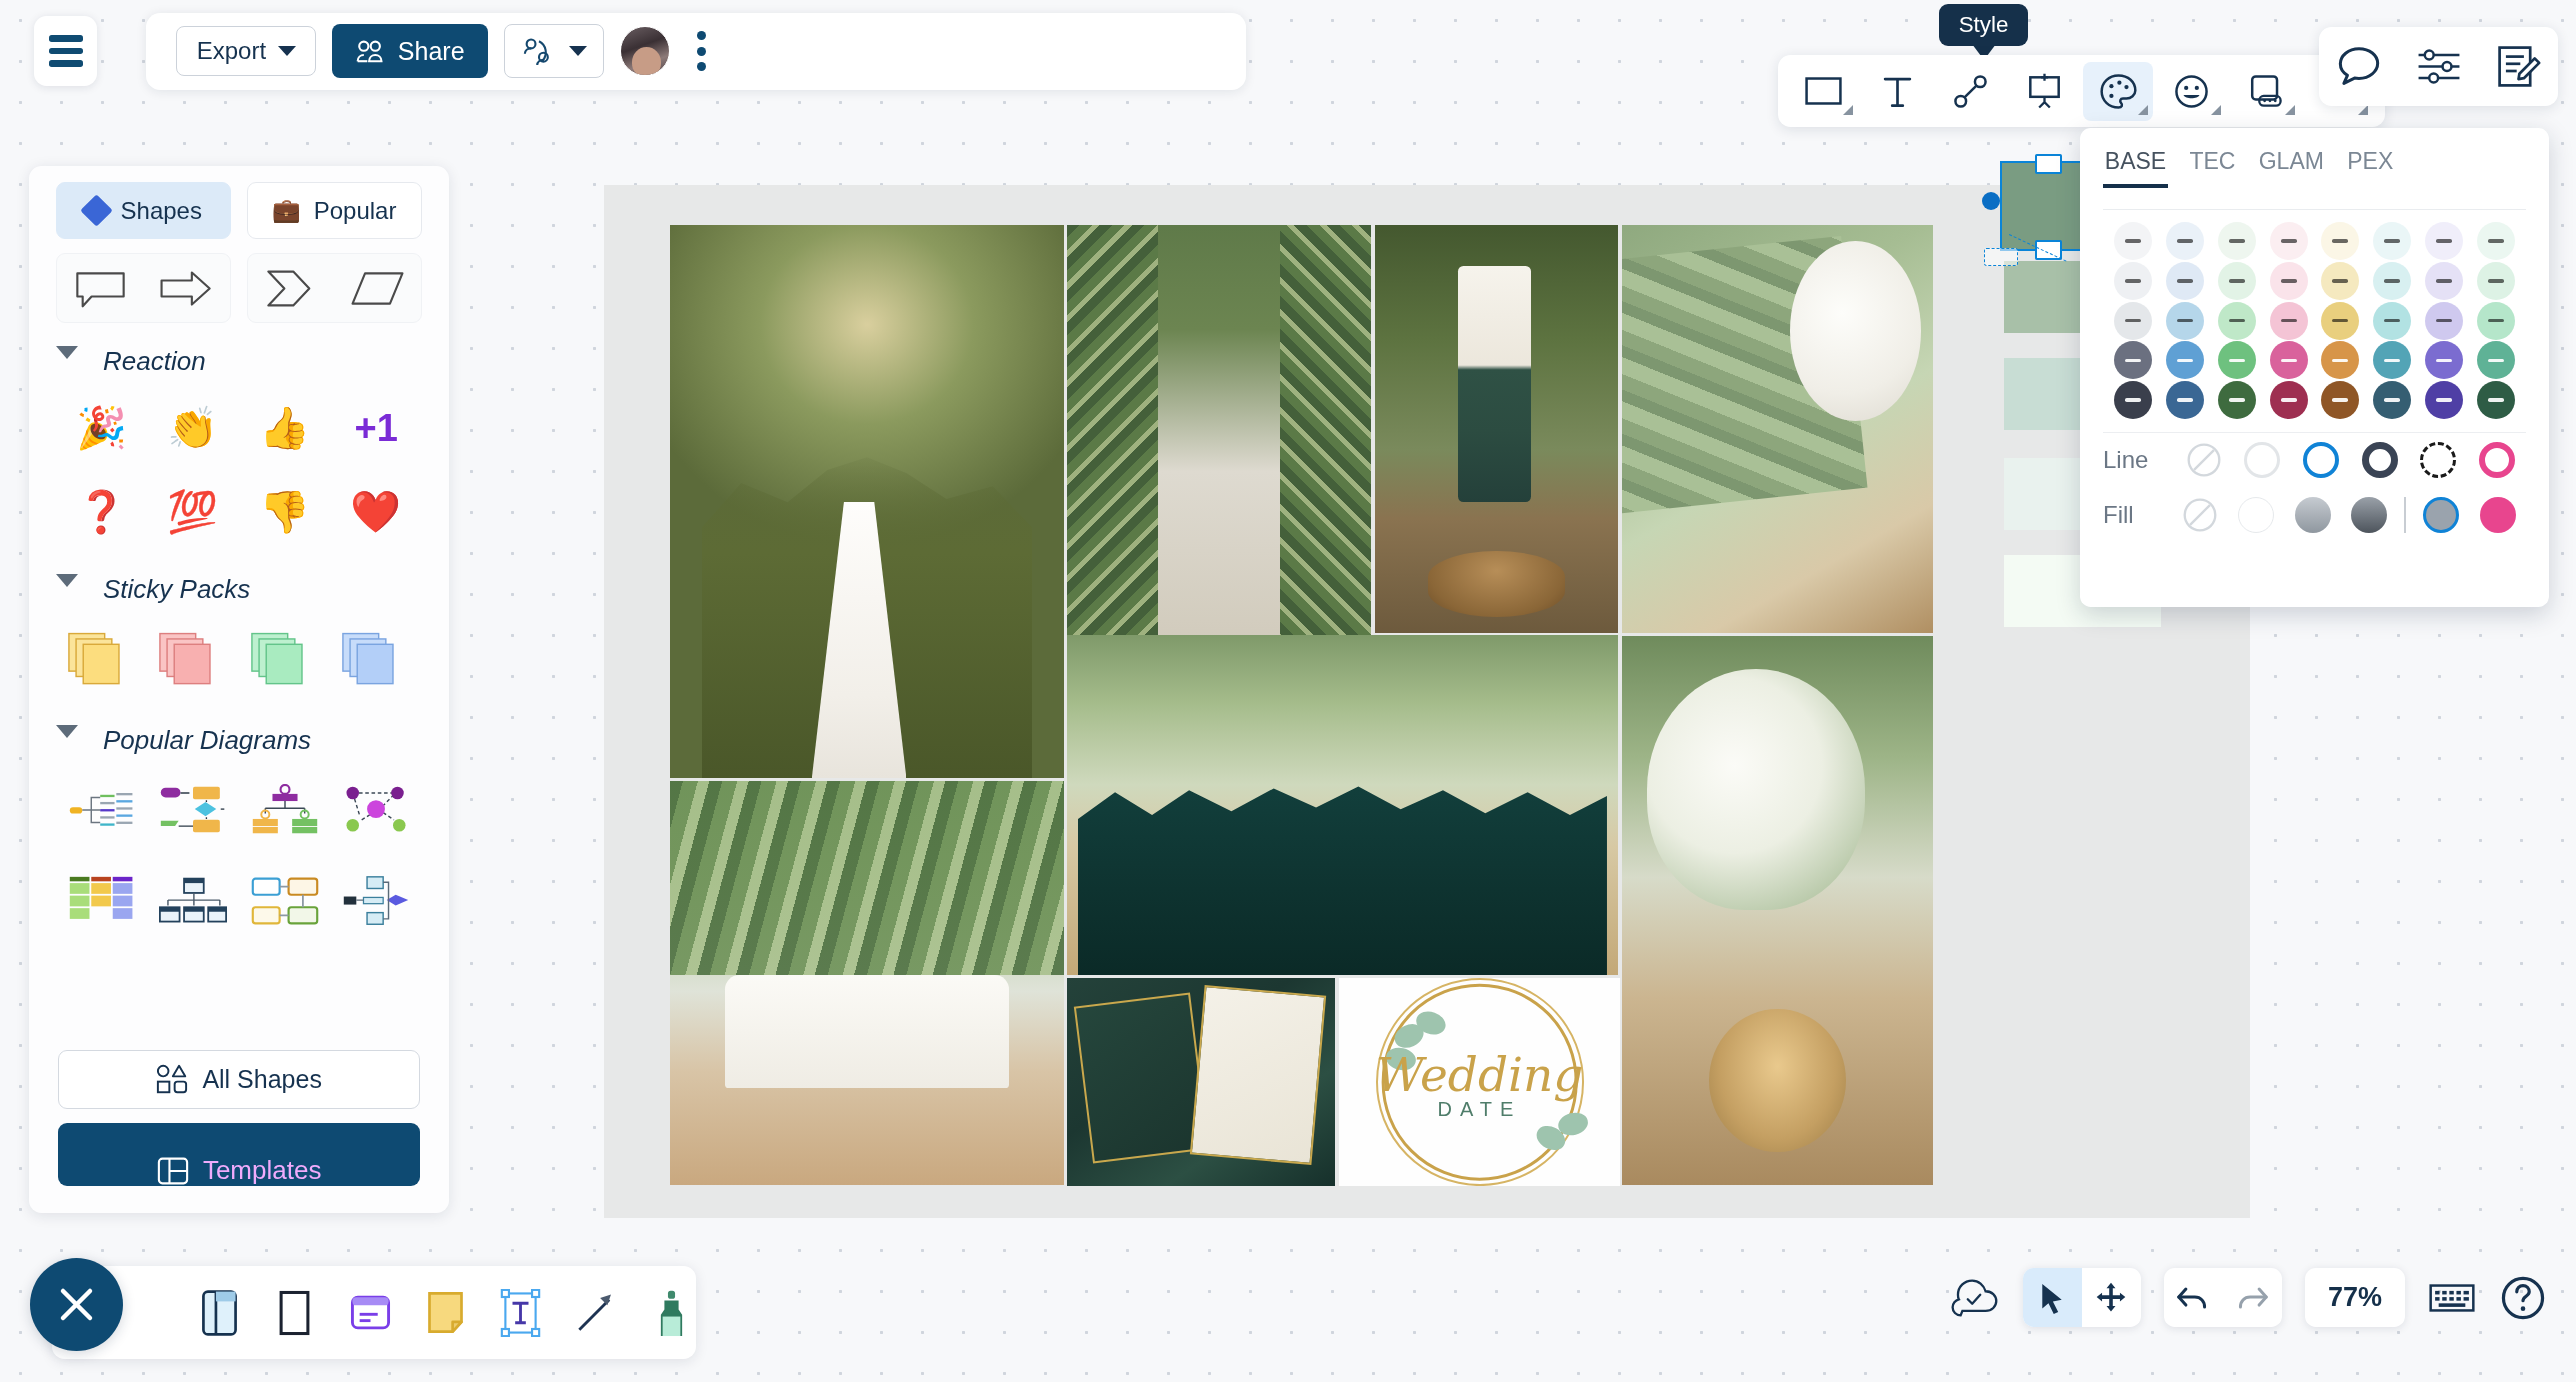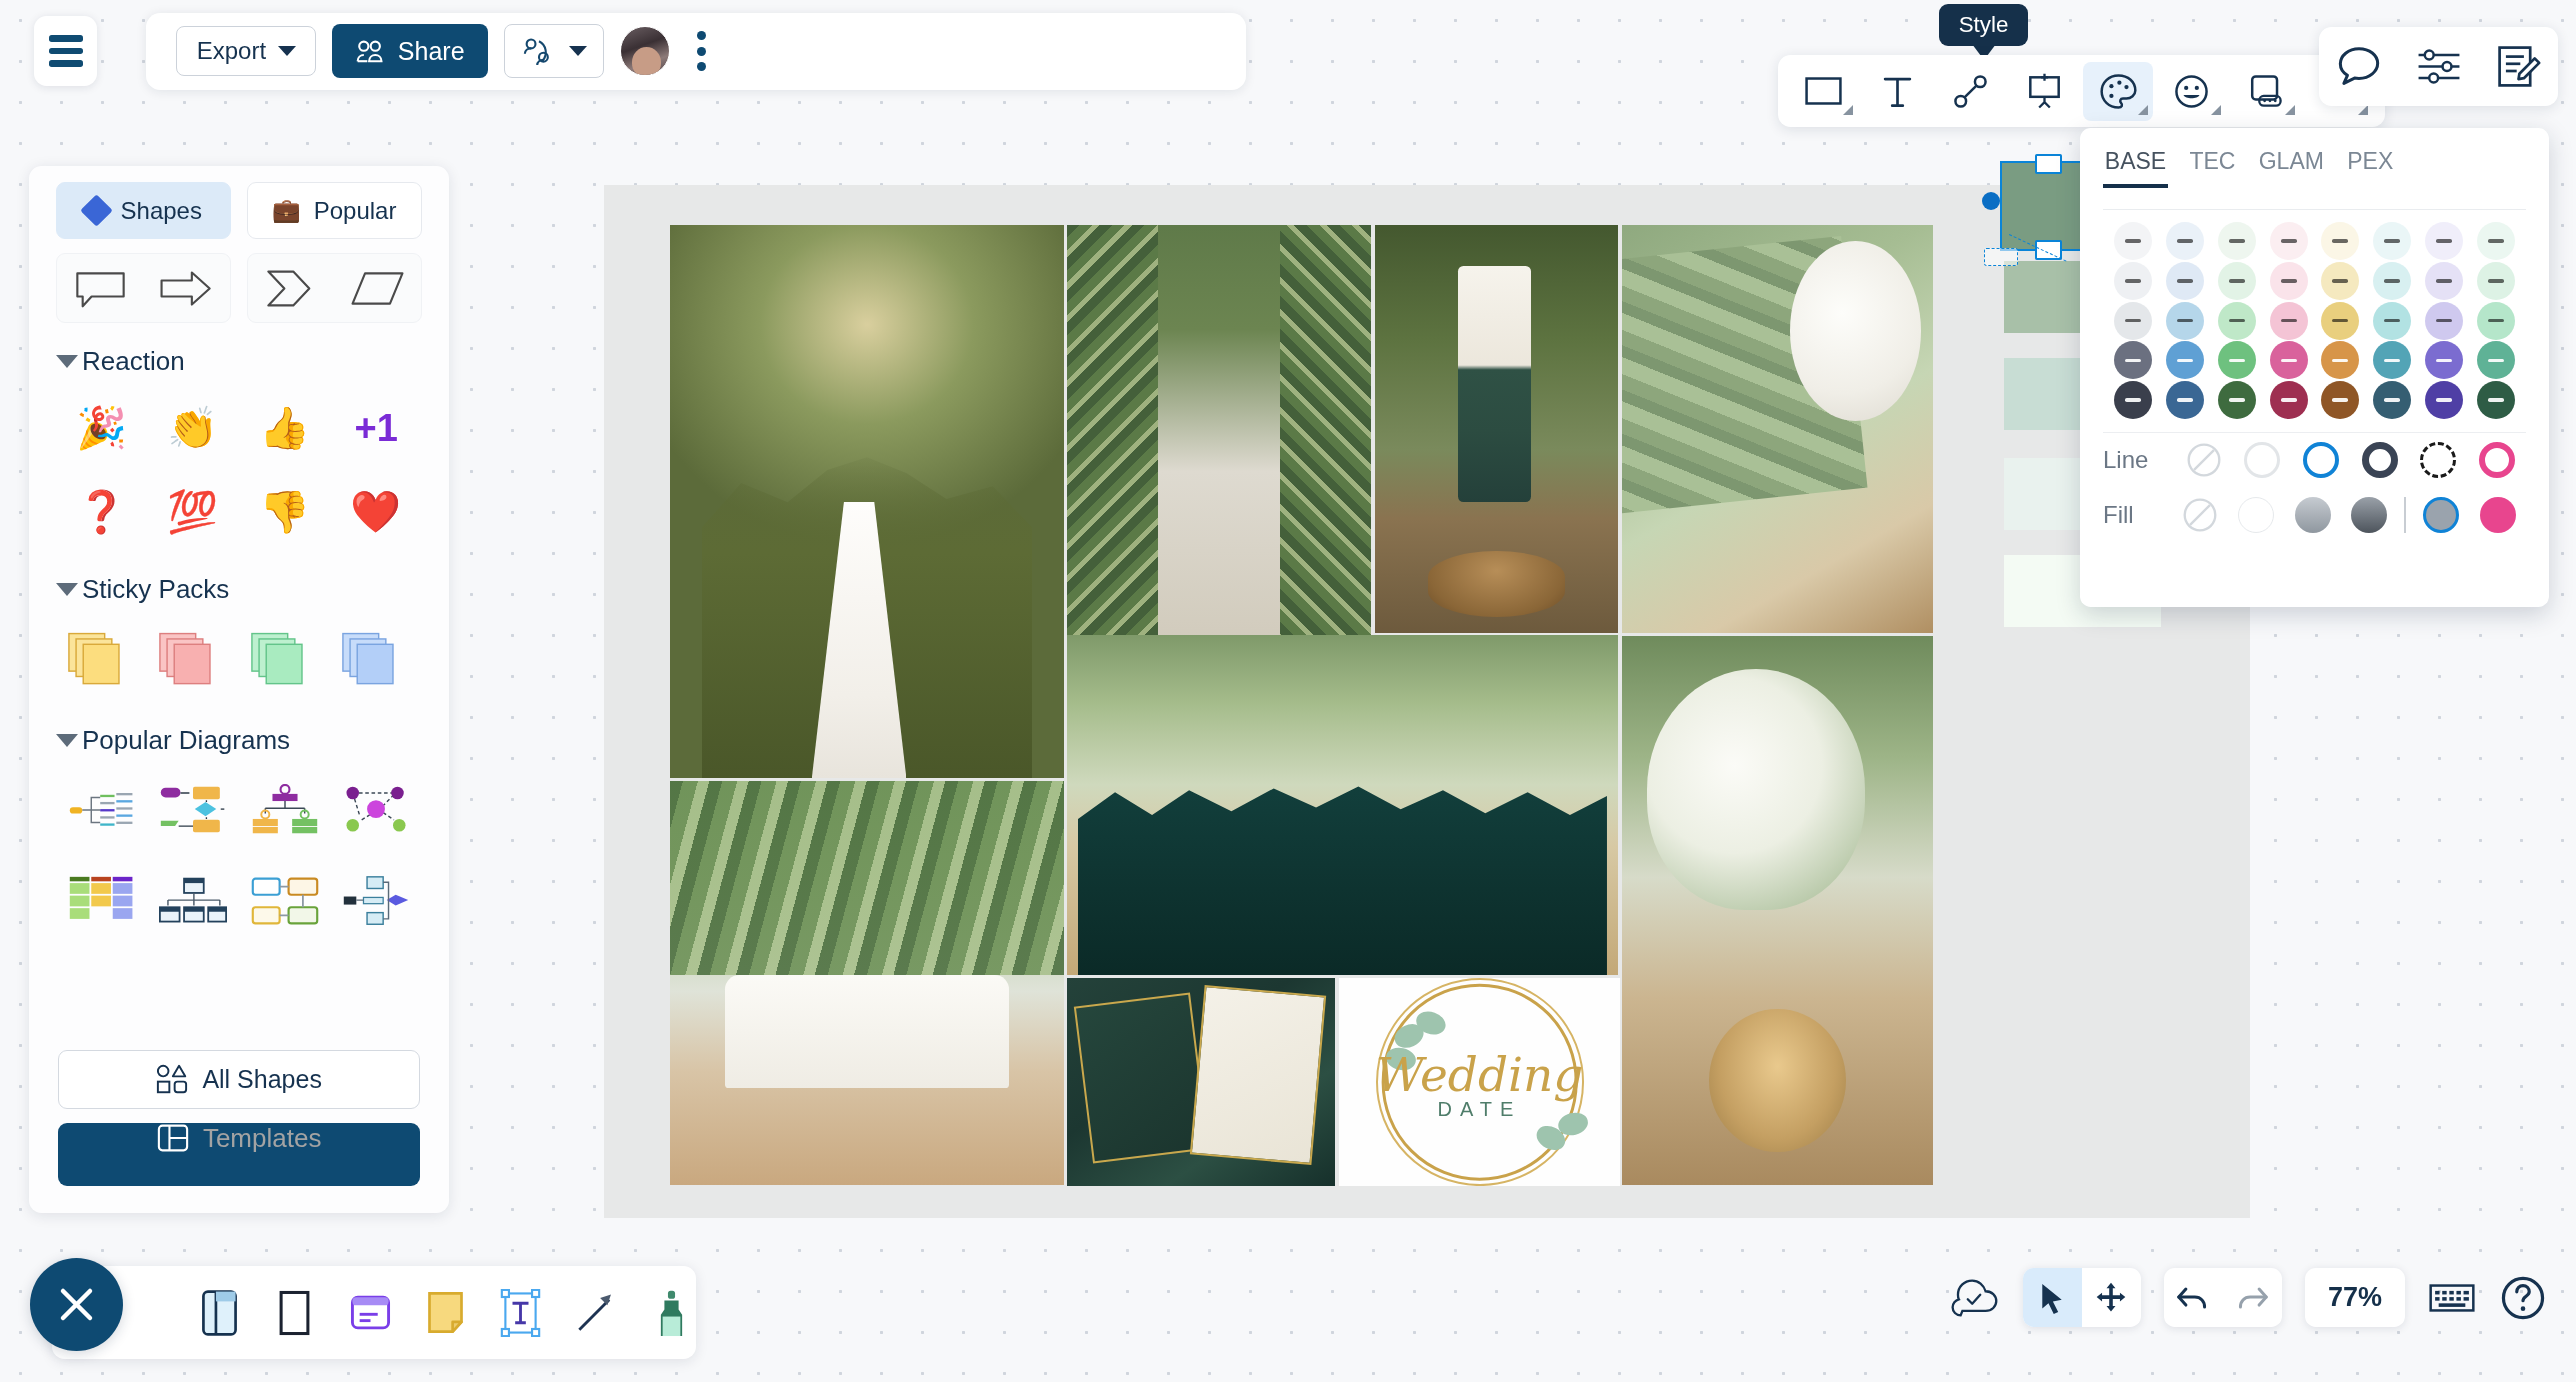--- a/index.html
+++ b/index.html
@@ -121,44 +121,45 @@
   .shape-card {
     flex: 1; height: 70px; border-radius: 9px; background: #fafbfc;
     border: 0.9px solid #f0f2f5;
     display: flex; align-items: center; justify-content: space-around;
     cursor: pointer;
   }
   .shape-card svg { display: block; }
 
   .section { padding: 23px 27px 0 27px; }
   .section-head {
-    display: flex; align-items: center; gap: 4px; cursor: pointer;
+    display: flex; gap: 25px; cursor: pointer;
     margin-bottom: 12.5px;
+    font-style: italic;
   }
   .tri { width:0;height:0;border-left:11.6px solid transparent;border-right:11.6px solid transparent;border-top:13.4px solid #5d6b7a;}
   .section-title { font-size: 26px; color: #16324f; }
   .icon-grid { display: grid; grid-template-columns: repeat(4,1fr); row-gap: 7.2px; }
   .icon-cell {
     height: 77px; display:flex;align-items:center;justify-content:center;
     cursor:pointer; font-size: 41px; line-height: 1;
   }
   .dgm-cell { height: 84px; display:flex;align-items:center;justify-content:center;cursor:pointer;}
   .sticky-cell { height: 84px; display:flex;align-items:center;justify-content:center;cursor:pointer;}
 
   .panel-bottom { margin-top: auto; padding: 0 29px 27px 29px; }
   .btn-outline {
     width: 100%; height: 59px; border-radius: 9px; background: #fff;
     border: 0.9px solid #d4d9e0; color: #16324f; font-size: 25px;
     display: flex; align-items: center; justify-content: center; gap: 14.3px;
     cursor: pointer; margin-bottom: 14.3px;
   }
   .btn-primary {
     width: 100%; height: 63px; border-radius: 9px; background: #0e4a72;
-    border: none; color: #a3a3a3; font-size: 26px;
-    display: flex; align-items: flex-start; justify-content: center; gap: 14.3px;
+    border: none; color: #f0abfc; font-size: 26px;
+    display: flex; align-items: flex-end; justify-content: center; gap: 14.3px;
     cursor: pointer;
   }
 
   
   .canvas-board {
     position: absolute; left: 604px; top: 185px;
     width: 1646px; height: 1033px;
     background: #e7e8e8;
   }
   .collage { position:absolute; left:43px; top:31px; width:1328px; height:970px; }

